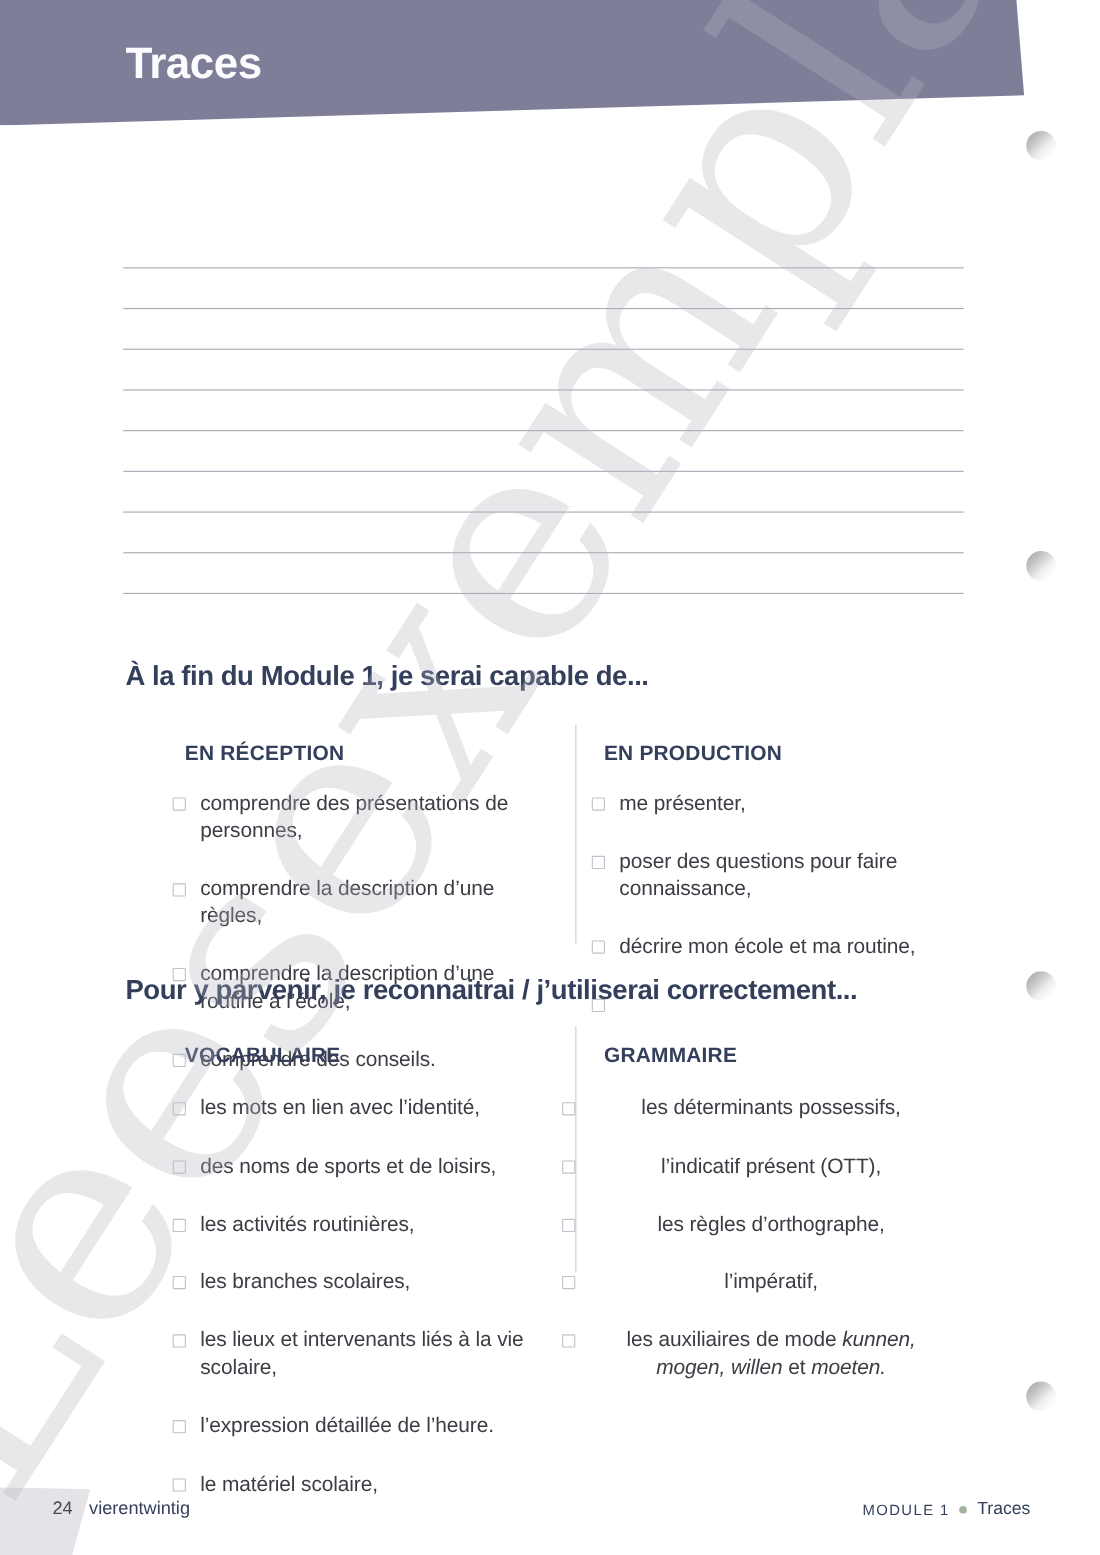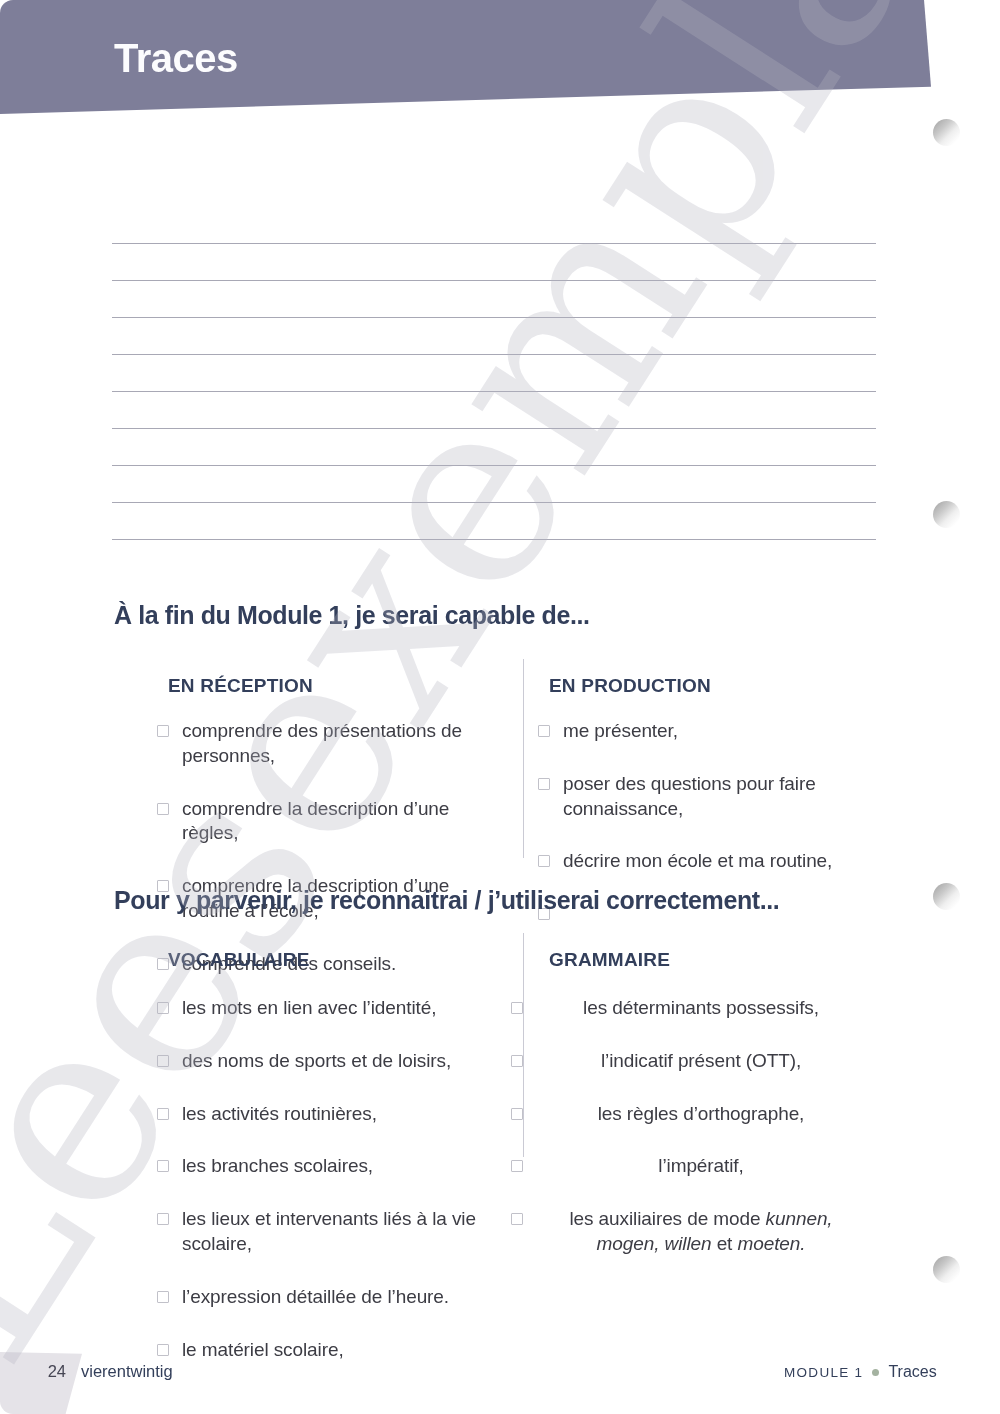--- a/index.html
+++ b/index.html
@@ -1,19 +1,18 @@
 <!DOCTYPE html>
 <html style="--banner: #7e7e99; --heading: #333f5b; --body_text: #3c3c44; --line: #a8a8b5; --divider: #cacad4; --checkbox: #c1c1c9; --footer_slab: #e5e3e8; --footer_text: #454553; --footer_navy: #333f5a; --dot: #a4b2a0; --watermark: #b4b4c0;"><head>
 <meta charset="utf-8">
 <style>
   html,body{margin:0;padding:0;background:#fff;}
   .page{
     position:relative;width:1000px;height:1414px;background:#ffffff;overflow:hidden;
     font-family:"Liberation Sans","DejaVu Sans",sans-serif;
-    border-radius:13px;
   }
 
   
   .banner{
     position:absolute;left:0;top:0;width:931px;height:114px;
     background:var(--banner,#7e7e99);
     clip-path:polygon(0 0,99.25% 0,100% 76%,0 100%);
   }
   .banner-title{
     position:absolute;left:114px;top:36px;

